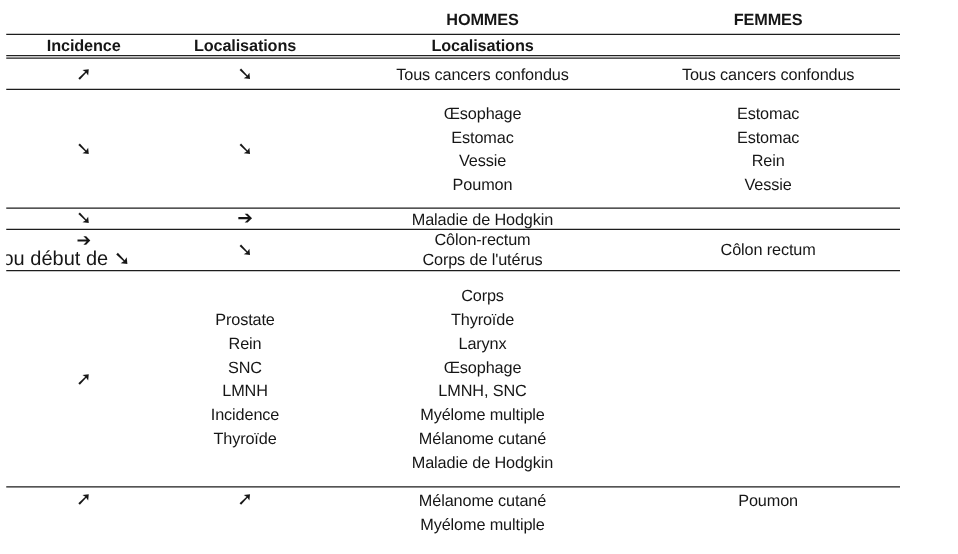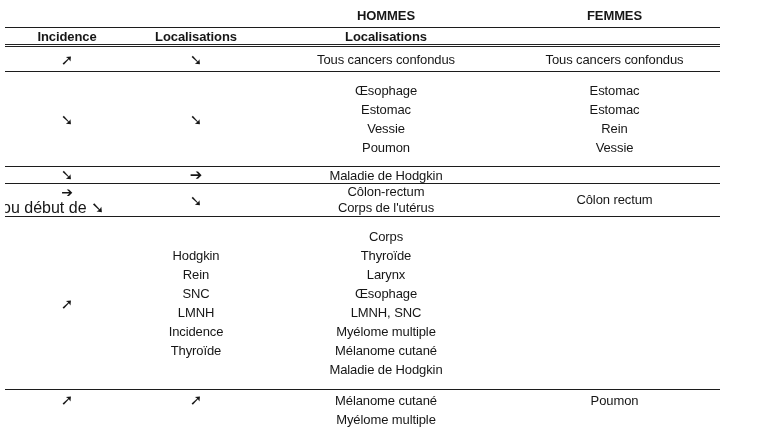--- a/index.html
+++ b/index.html
@@ -147,21 +147,21 @@
     <div class="cell">
       <span class="line">Côlon rectum</span>
     </div>
   </div>
 
   <div class="row r-e">
     <div class="cell">
       <span class="arrow">➚</span>
     </div>
     <div class="cell">
-      <span class="line">Hodgkin</span>
+      <span class="line">Prostate</span>
       <span class="line">Rein</span>
       <span class="line">SNC</span>
       <span class="line">LMNH</span>
       <span class="line">Incidence</span>
       <span class="line">Thyroïde</span>
     </div>
     <div class="cell">
       <span class="line">Corps</span>
       <span class="line">Thyroïde</span>
       <span class="line">Larynx</span>

